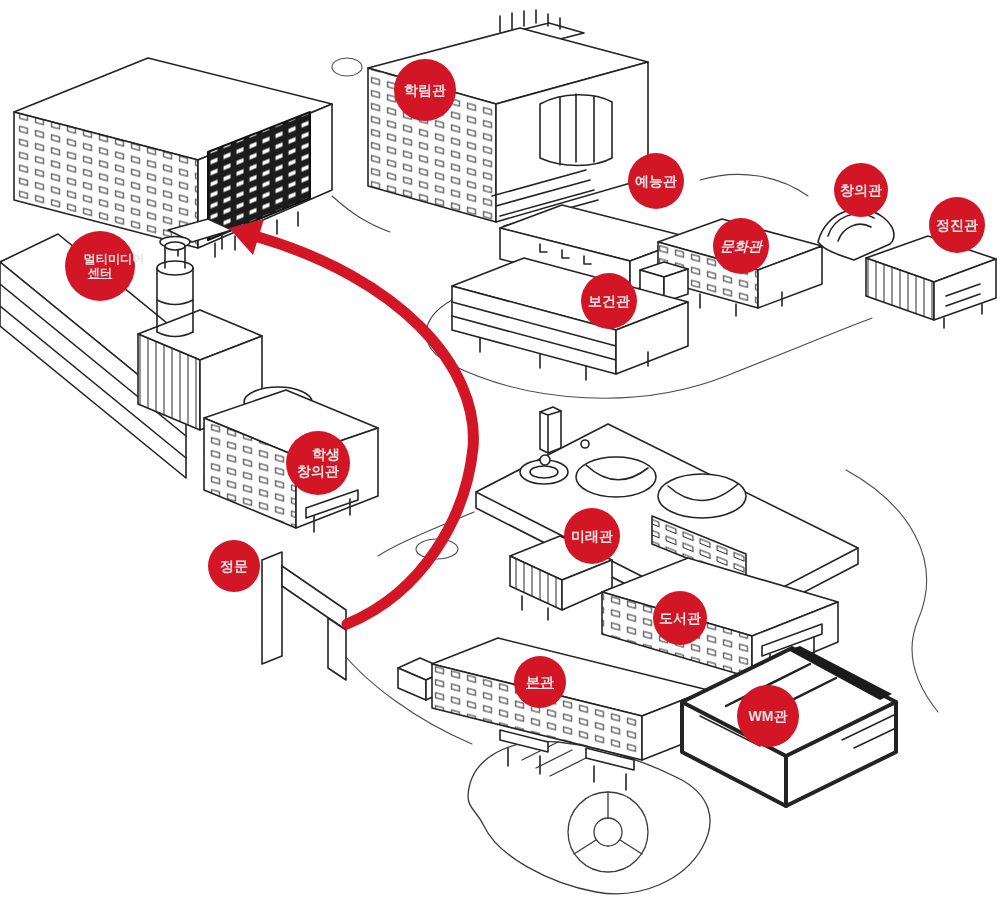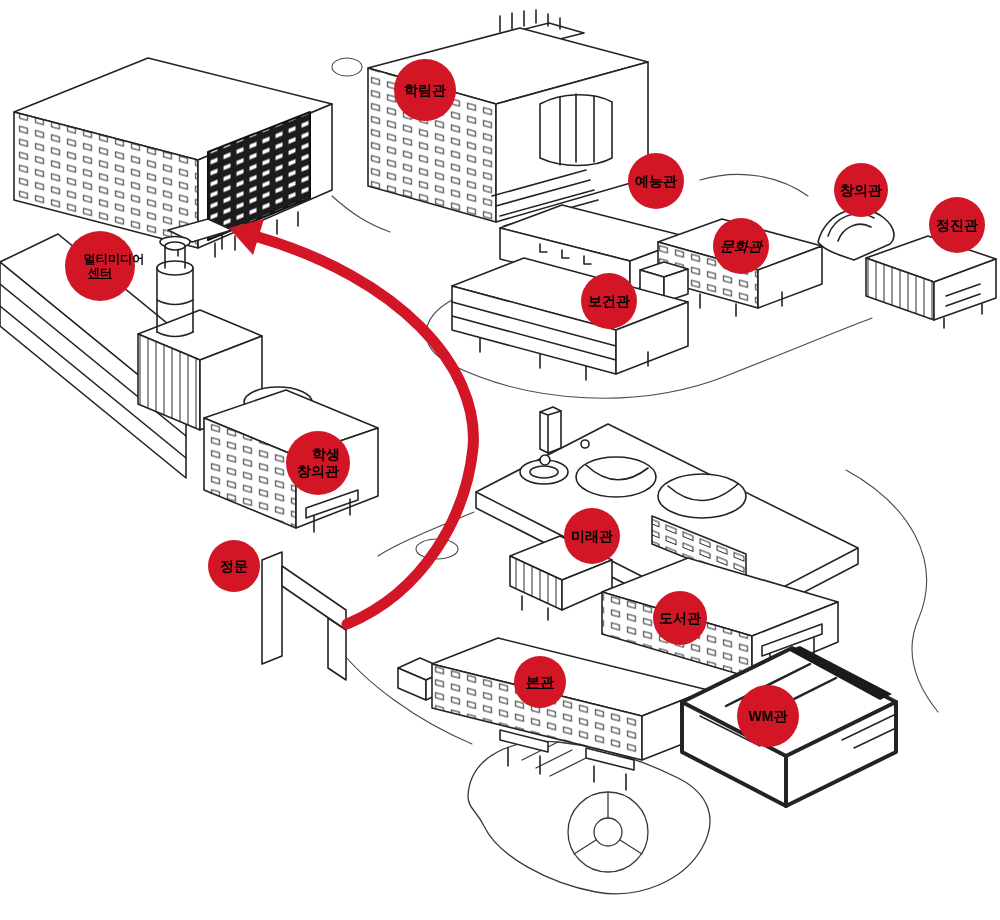--- a/index.html
+++ b/index.html
@@ -4,21 +4,21 @@
 <title>Campus Map</title>
 <style>
   :root { --accent:#d21626; --ink:#232323; }
   * { margin:0; padding:0; box-sizing:border-box; }
   html,body { width:1000px; height:920px; }
   body { background:#ffffff; font-family:"Liberation Sans","DejaVu Sans",sans-serif; }
   .map-stage { position:relative; width:1000px; height:920px; overflow:hidden; background:#fff; }
   .map-stage > svg { position:absolute; left:0; top:0; }
   .marker-layer { position:absolute; left:0; top:0; width:100%; height:100%; }
   .map-marker {
-    position:absolute; border-radius:50%; background:var(--accent); color:#000000;
+    position:absolute; border-radius:50%; background:var(--accent); color:#e5e5e5;
     display:flex; flex-direction:column; align-items:center; justify-content:center;
     font-weight:700; line-height:1.18; text-align:center; cursor:pointer;
   }
   .marker-line { white-space:nowrap; }
   [data-name="route-arrow"] .arrow-line { stroke:var(--accent); }
   [data-name="route-arrow"] .arrow-head { fill:var(--accent); }
 </style>
 </head>
 <body>
 

